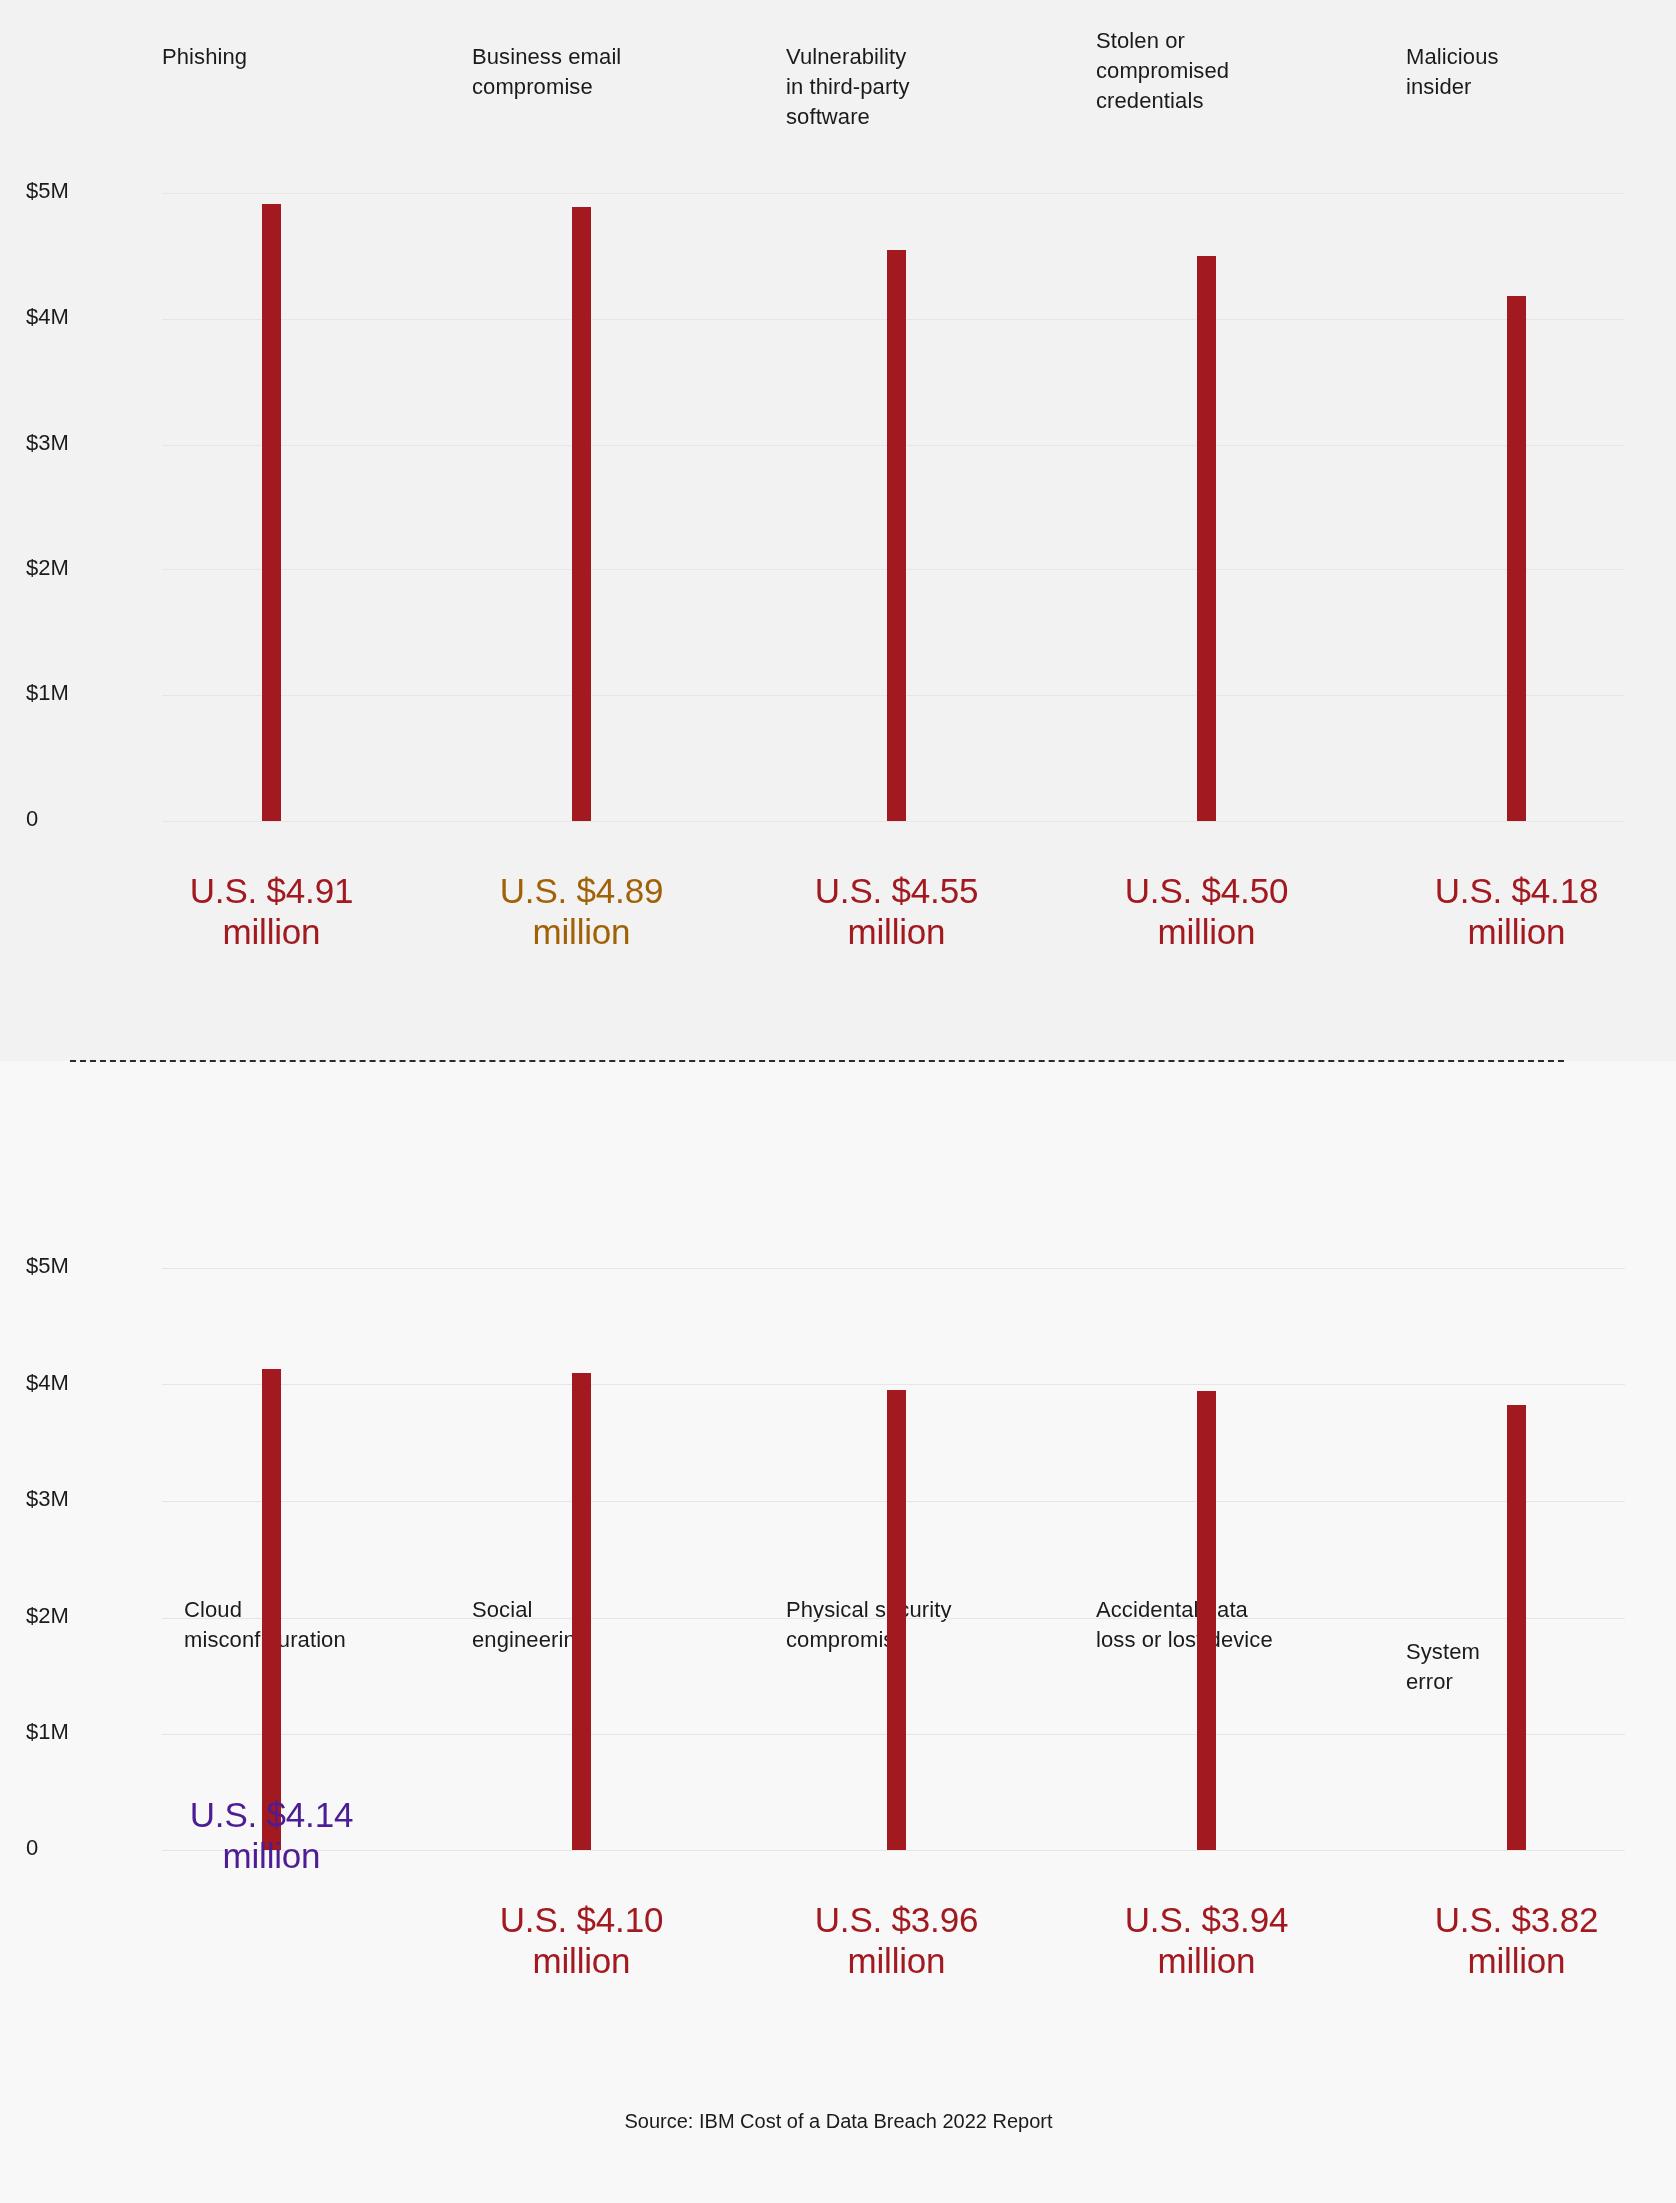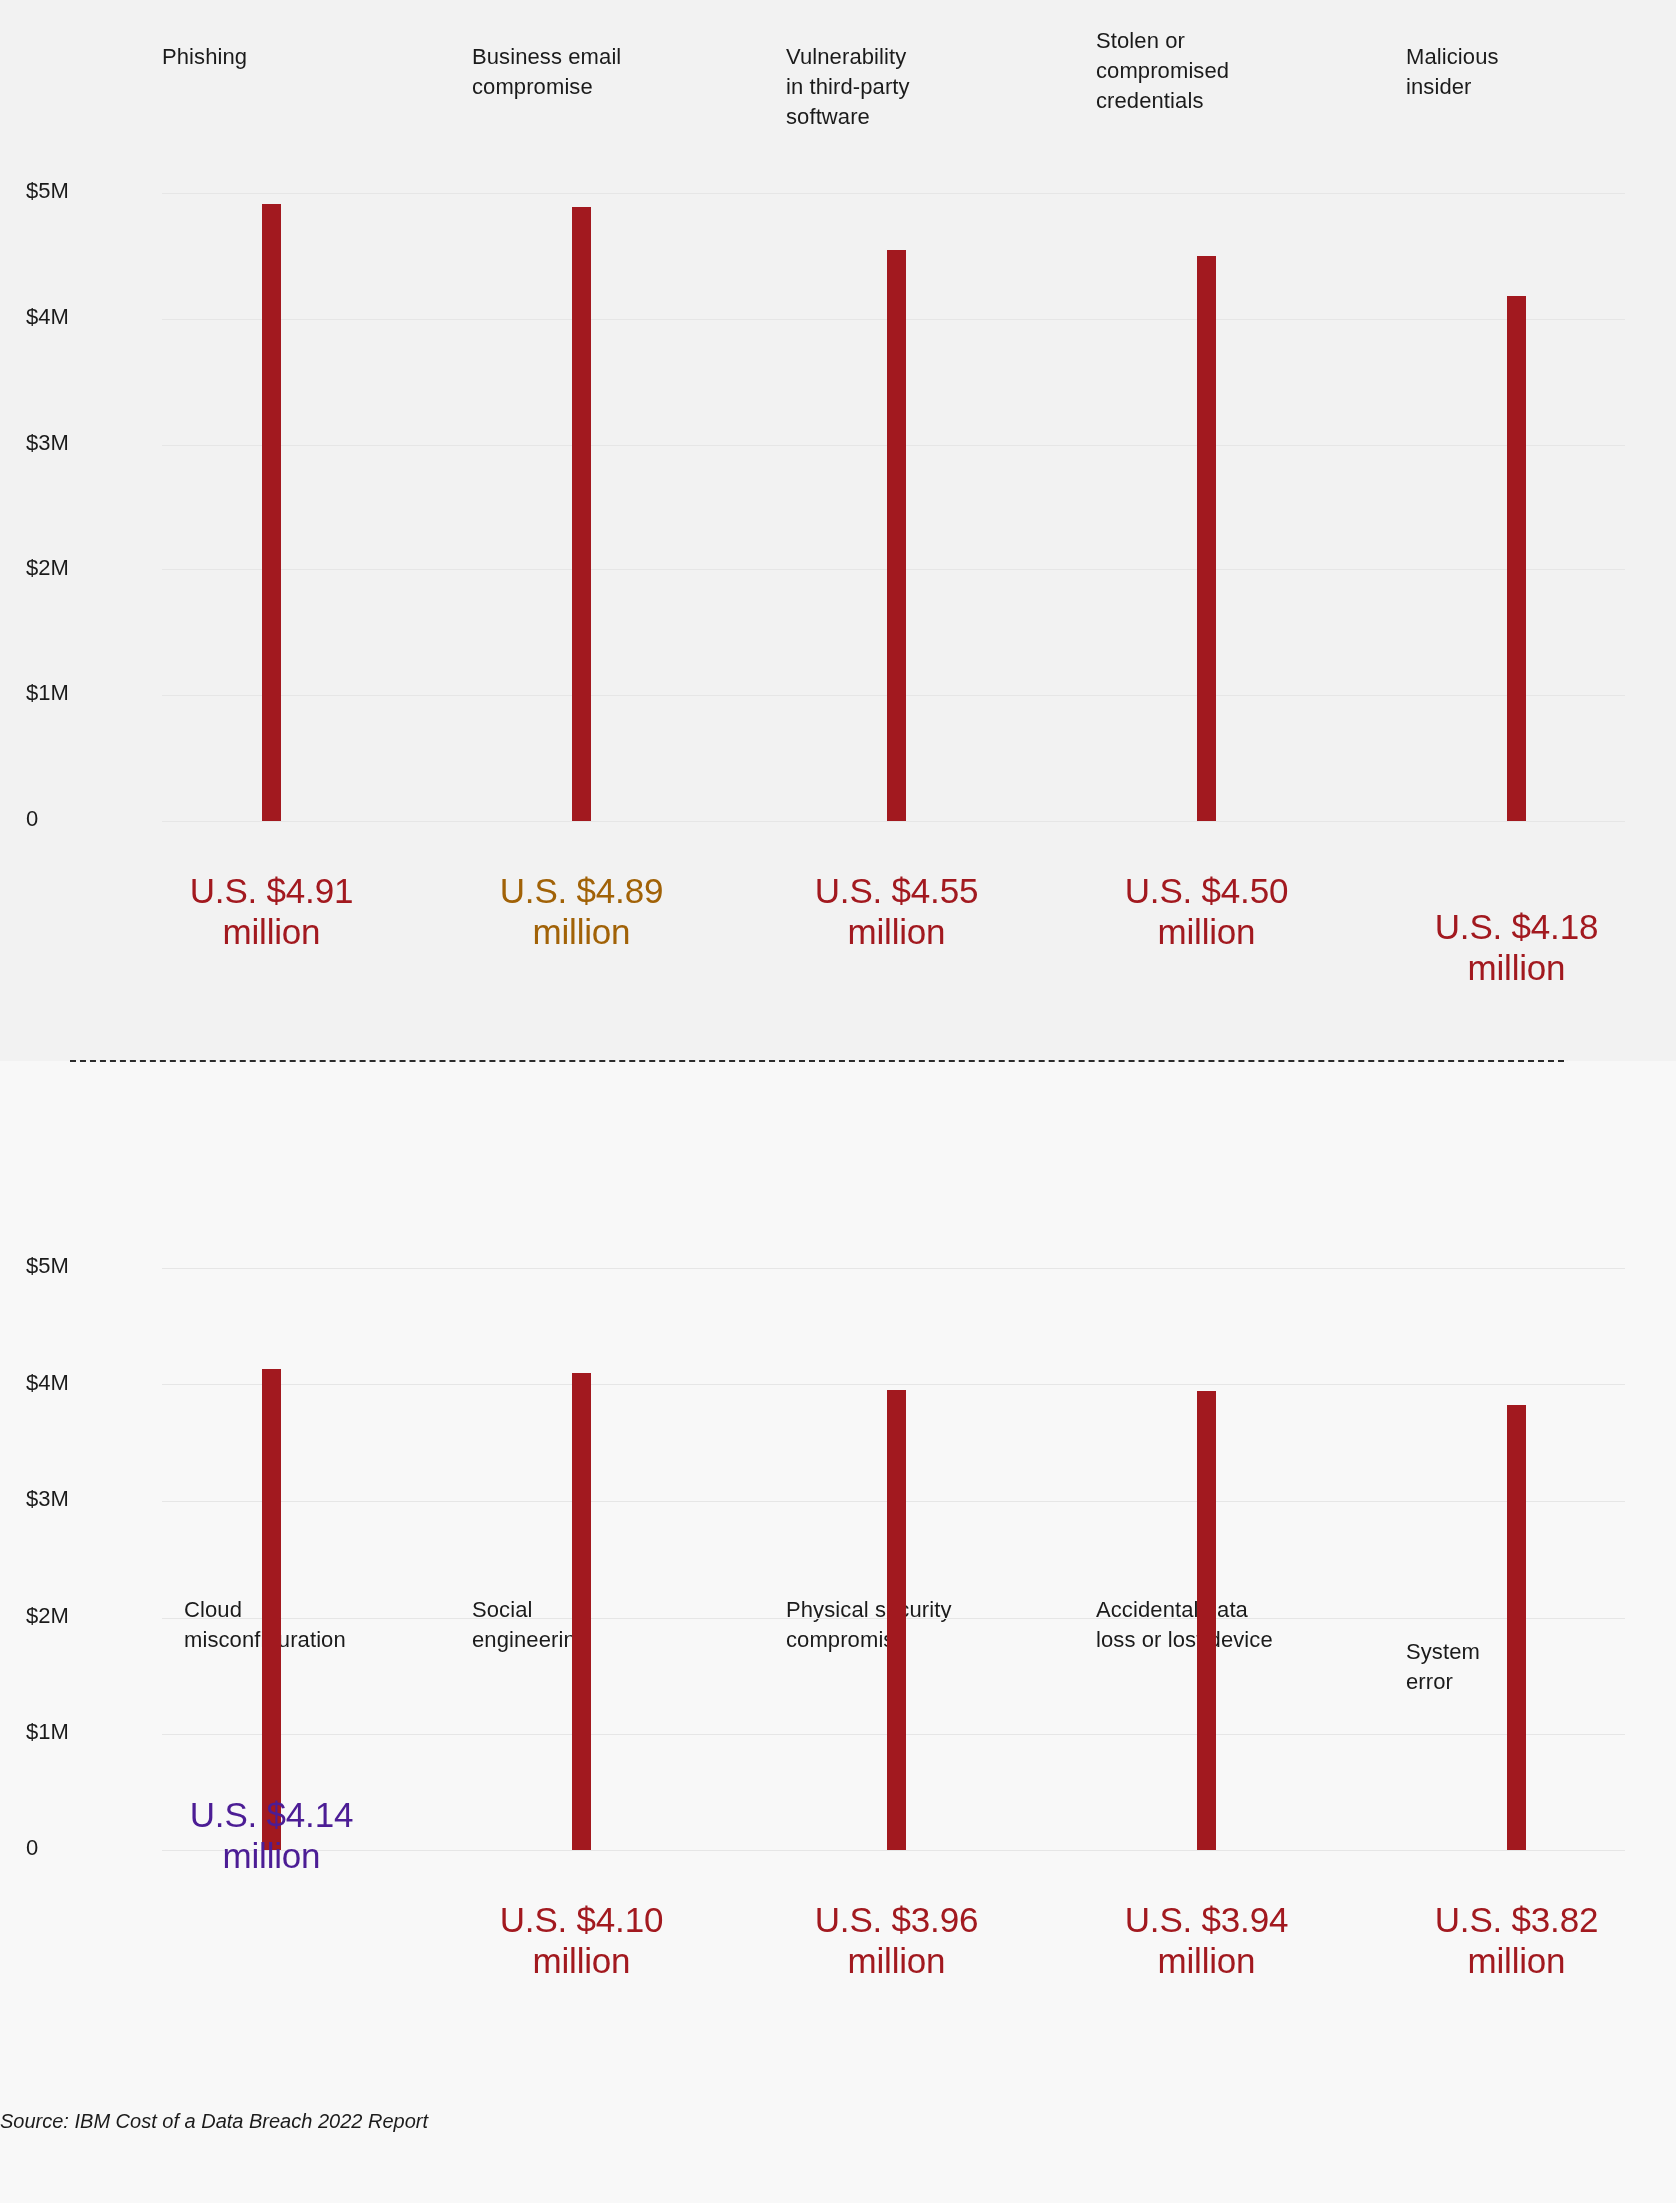--- a/index.html
+++ b/index.html
@@ -73,23 +73,23 @@
     height: 0;
     border-top: 2.6px dashed #2b2b2b;
   }
 
   
   #source {
     position: absolute;
     left: 0;
     top: 2110px;
     width: 1677px;
+    text-align: center;
     font-size: 20px;
     color: #1b1b1b;
-    font-style: italic;
   }
 </style>
 </head>
 <body>
 
 <div class="panel" id="panel-top"></div>
 <div class="panel" id="panel-bottom"></div>
 
 <div id="chart-top">
     <div class="cat-label" style="left: 162px; top: 42px; width: 262px;">Phishing</div>
@@ -121,21 +121,21 @@
     <div class="bar" style="left: 1197px; width: 19px; top: 256px; height: 565px; background: rgb(162, 25, 31);"></div>
     <div class="bar" style="left: 1507px; width: 19px; top: 296px; height: 525px; background: rgb(162, 25, 31);"></div>
     <div class="value-label" style="left: 158px; width: 227px; top: 870px; color: rgb(162, 25, 31);">U.S. $4.91
 million</div>
     <div class="value-label" style="left: 468px; width: 227px; top: 870px; color: #a16207;">U.S. $4.89
 million</div>
     <div class="value-label" style="left: 783px; width: 227px; top: 870px; color: rgb(162, 25, 31);">U.S. $4.55
 million</div>
     <div class="value-label" style="left: 1093px; width: 227px; top: 870px; color: rgb(162, 25, 31);">U.S. $4.50
 million</div>
-    <div class="value-label" style="left: 1403px; width: 227px; top: 870px; color: rgb(162, 25, 31); margin-top: 36px;">U.S. $4.18
+    <div class="value-label" style="left: 1403px; width: 227px; top: 870px; color: rgb(162, 25, 31);">U.S. $4.18
 million</div>
   </div>
 <div id="chart-bottom">
     <div class="cat-label" style="left: 162px; top: 1595px; width: 262px; margin-left: 22px;">Cloud
 misconfiguration</div>
     <div class="cat-label" style="left: 472px; top: 1595px; width: 262px;">Social
 engineering</div>
     <div class="cat-label" style="left: 786px; top: 1595px; width: 262px;">Physical security
 compromise</div>
     <div class="cat-label" style="left: 1096px; top: 1595px; width: 262px;">Accidental data

